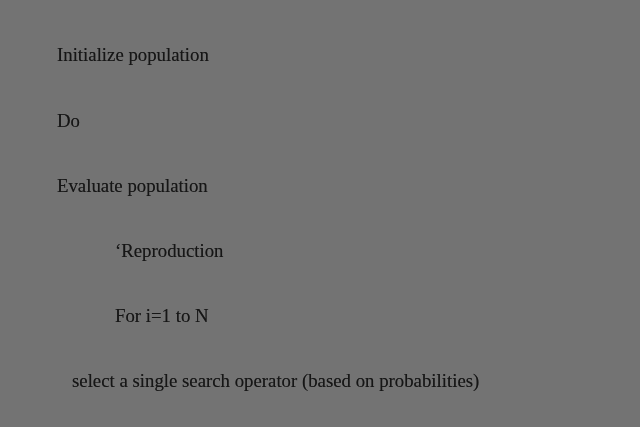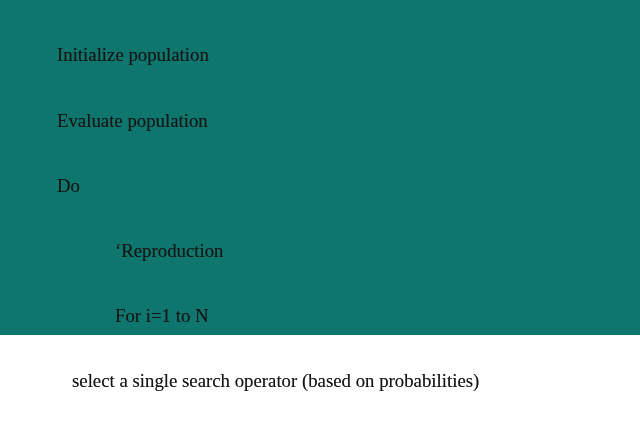--- a/index.html
+++ b/index.html
@@ -8,22 +8,22 @@
     background: #ffffff;
   }
   body {
     width: 640px;
     height: 427px;
     overflow: hidden;
     font-family: "Liberation Serif", "DejaVu Serif", serif;
   }
   .page {
     width: 640px;
-    height: 335px;
-    background: #0f766e;
+    height: 427px;
+    background: #737373;
     position: relative;
   }
   .pseudocode {
     padding-top: 1px;
     color: #161616;
     font-size: 18.8px;
     line-height: 21.7px;
     white-space: pre;
     text-shadow: 0 0 0.5px rgba(20,20,20,0.55);
   }
@@ -45,22 +45,22 @@
     text-shadow: 0 0 0.5px rgba(20,20,20,0.55);
   }
 </style>
 </head>
 <body>
 
 <div class="page">
 
   <div class="pseudocode">
     <div class="code-line" data-indent="1">Initialize population</div>
+    <div class="code-line" data-indent="1">Do</div>
     <div class="code-line" data-indent="1">Evaluate population</div>
-    <div class="code-line" data-indent="1">Do</div>
     <div class="code-line" data-indent="2">‘Reproduction</div>
     <div class="code-line" data-indent="2">For i=1 to N</div>
     <div class="code-line" data-indent="3">select a single search operator (based on probabilities)</div>
     
     
     
     
     
     
     

